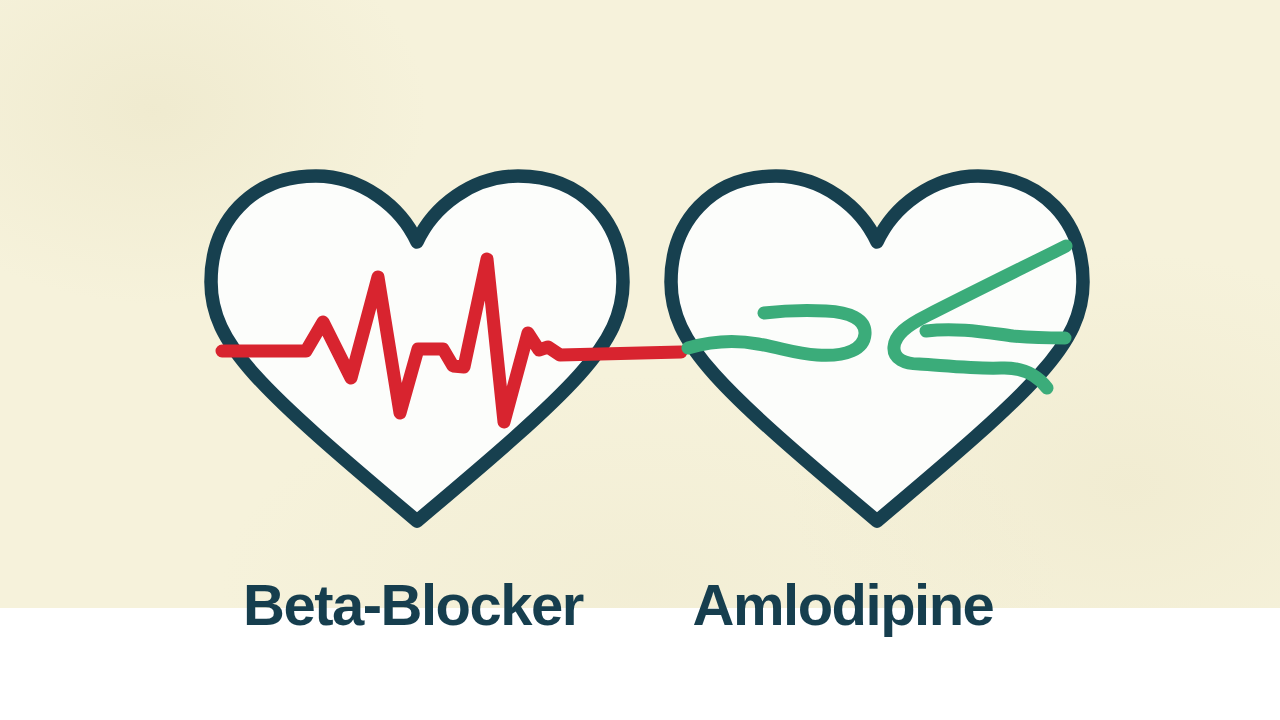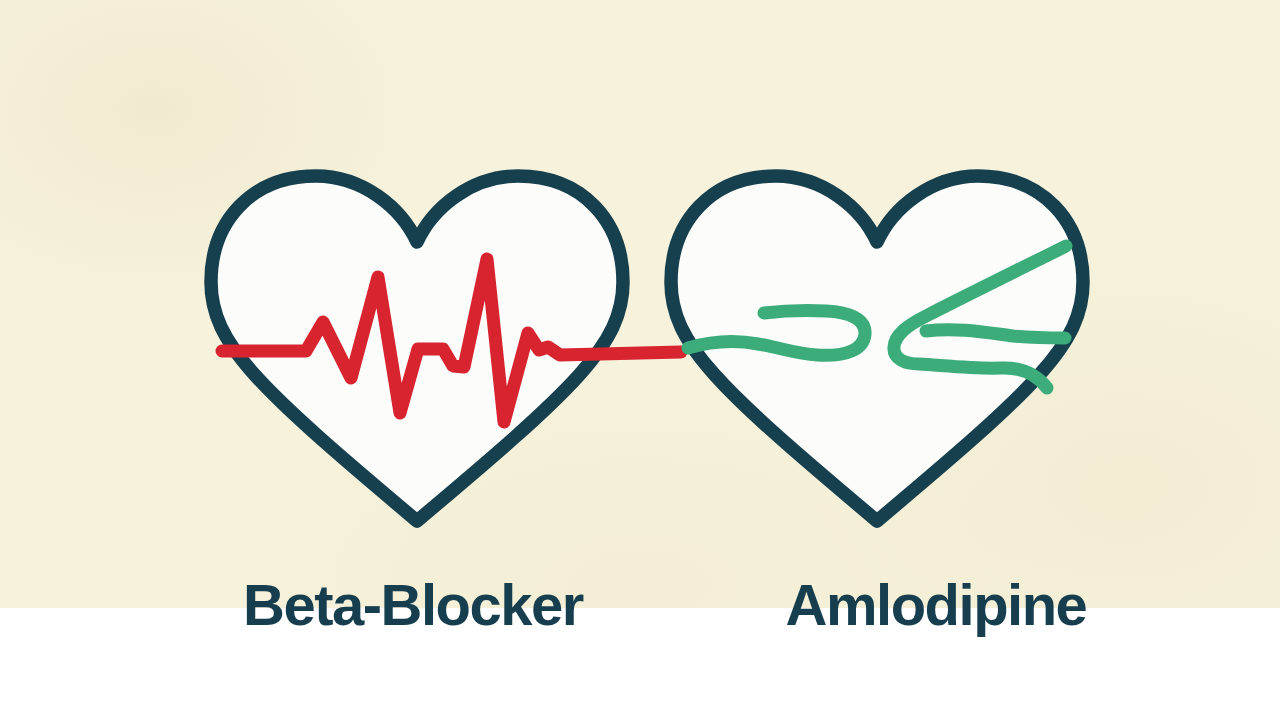--- a/index.html
+++ b/index.html
@@ -34,21 +34,21 @@
     top: 571px;
     transform: translateX(-50%);
     font-size: 58px;
     font-weight: bold;
     letter-spacing: -1.5px;
     color: #163E4E;
     white-space: nowrap;
     user-select: none;
   }
   .drug-label.left  { left: 413px; }
-  .drug-label.right { left: 936px; }
+  .drug-label.right { left: 843px; }
 </style>
 </head>
 <body>
 
 <div class="stage">
 
   <svg class="artwork" viewBox="0 0 1280 720" xmlns="http://www.w3.org/2000/svg">
 
     <g>
       <path stroke-width="13.5" stroke-linejoin="round" stroke-linecap="round" d="M 417 242

